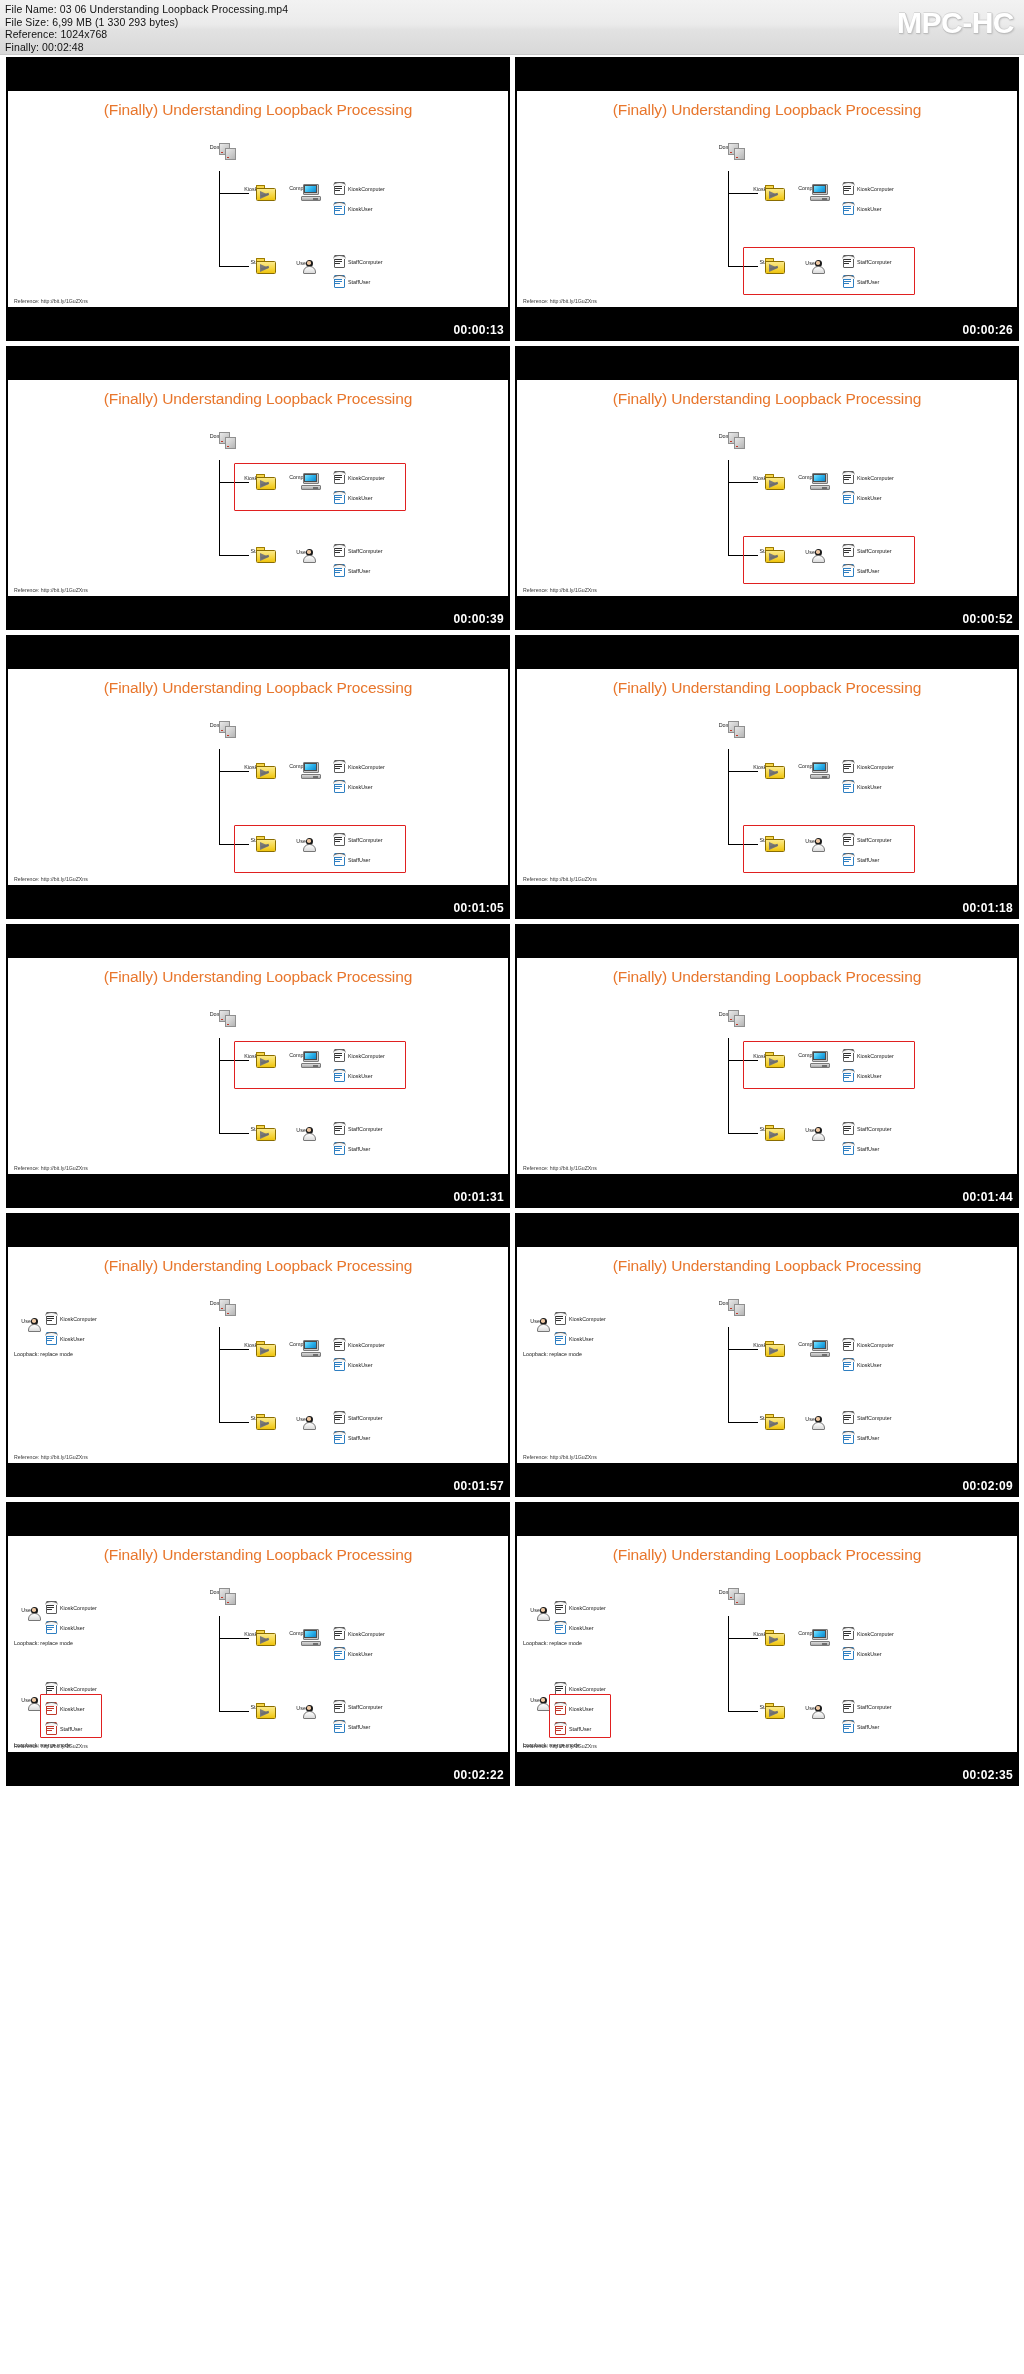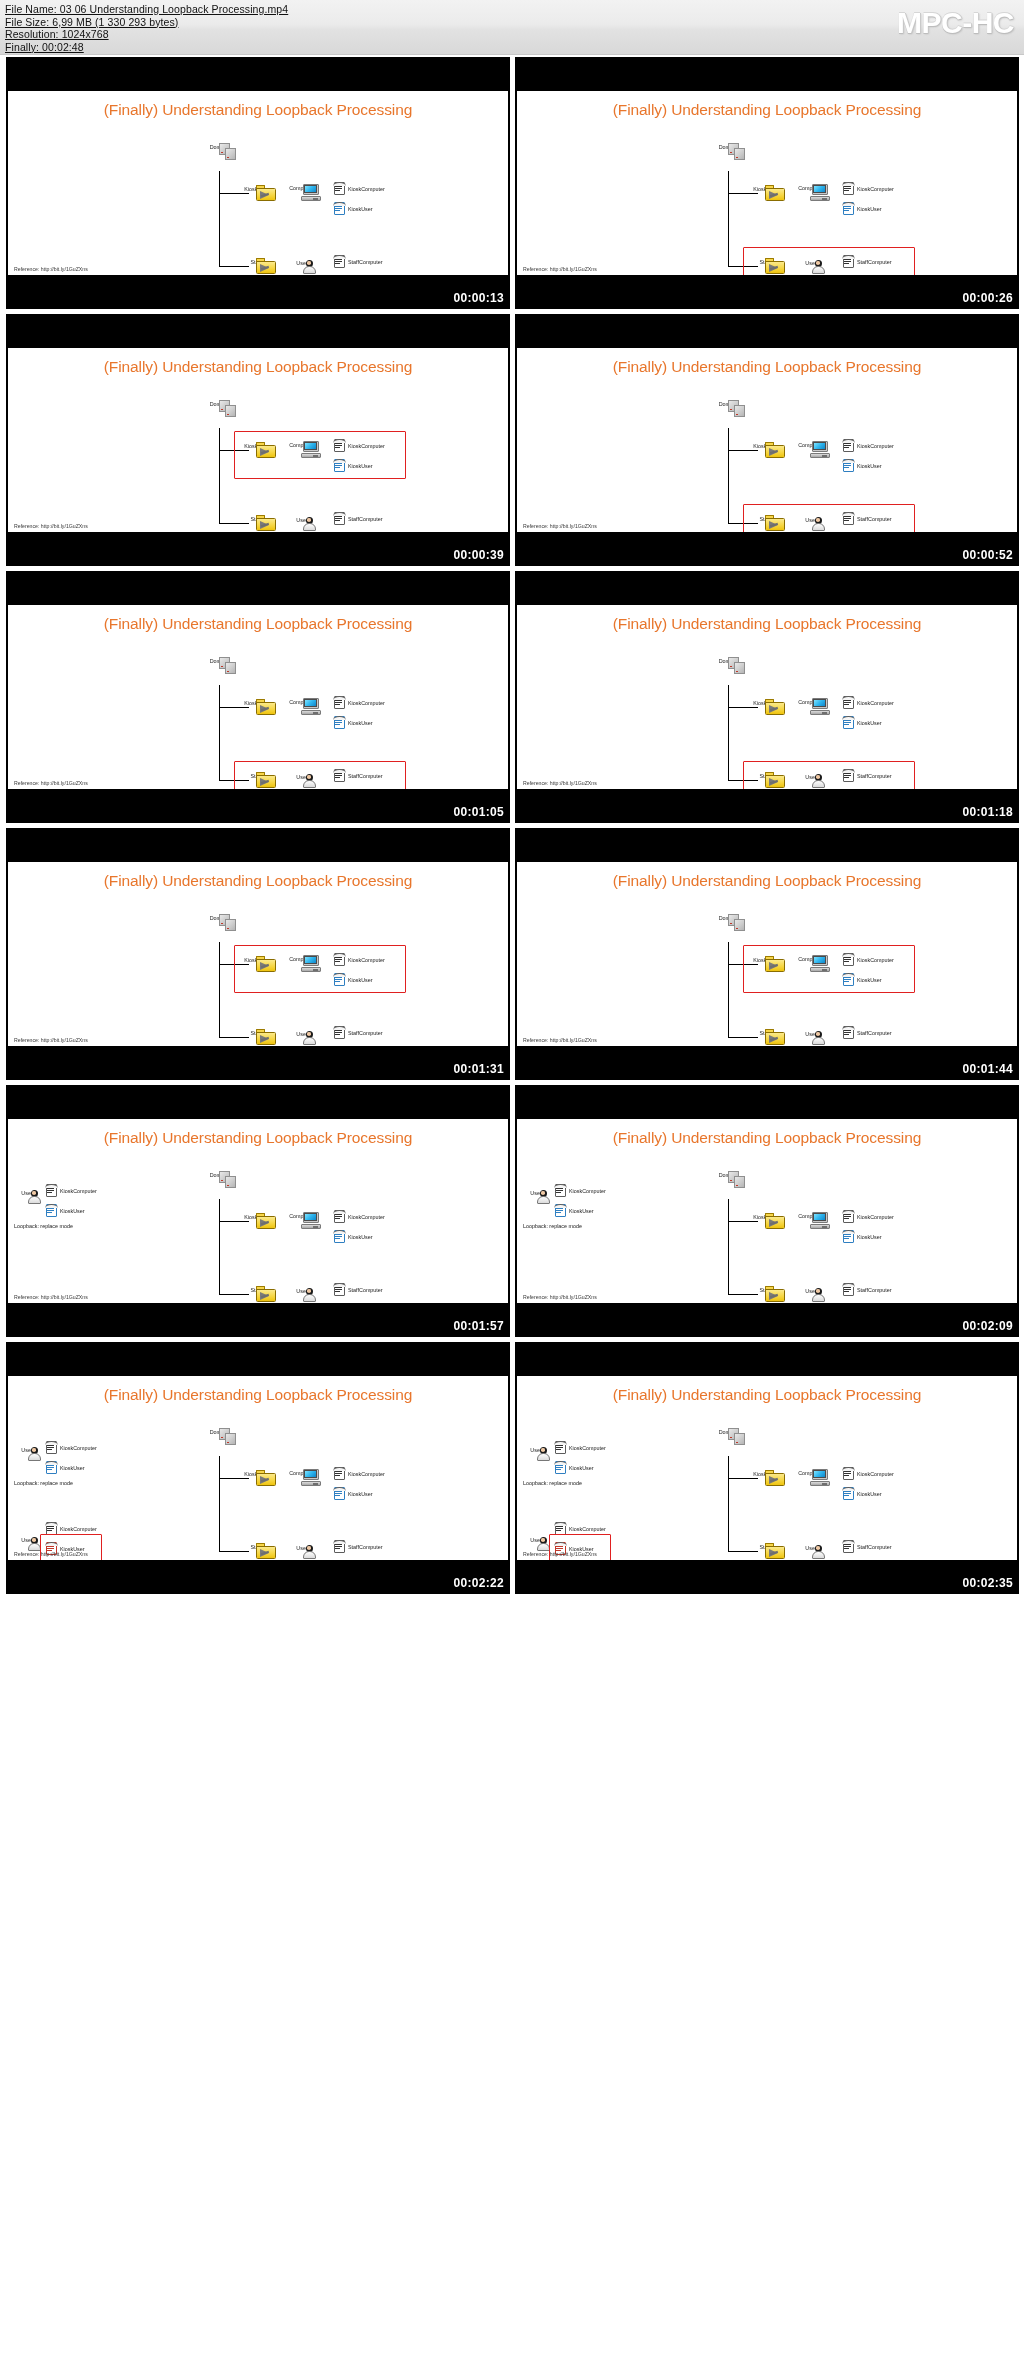--- a/index.html
+++ b/index.html
@@ -17,21 +17,20 @@
     width:1024px; height:55px;
     background:linear-gradient(to bottom,#f2f2f2 0%,#ebebeb 45%,#e2e2e2 55%,#d8d8d8 100%);
     border-bottom:1px solid #c8c8c8;
     overflow:hidden;
   }
   .header .info{
     position:absolute; left:5px; top:3px;
     font-size:10.5px; line-height:12.6px;
     color:#111; letter-spacing:0.1px;
     white-space:nowrap;
-    text-decoration:underline;
   }
   .header .logo{
     position:absolute; right:10px; top:6px;
     font-size:30px; font-weight:bold;
     color:#ffffff;
     text-shadow:0 1px 0 #bdbdbd, 1px 0 0 #c9c9c9, 0 -1px 0 #d6d6d6, 1px 1px 2px #b4b4b4;
     letter-spacing:-0.5px;
     font-family:"Liberation Sans", sans-serif;
   }
 
@@ -44,21 +43,21 @@
   .grid{
     display:grid;
     grid-template-columns:repeat(2, 504px);
     column-gap:5px;
     row-gap:5px;
   }
 
   
   .thumb{
     position:relative;
-    width:504px; height:252px;
+    width:504px; height:284px;
     background:#000;
     overflow:hidden;
   }
   .thumb .slide{
     position:absolute;
     left:2px; right:2px;
     top:34px; bottom:34px;
     background:#ffffff;
     overflow:hidden;
   }
@@ -225,21 +224,21 @@
     font-family:"Liberation Sans", sans-serif;
   }
 </style>
 </head>
 <body>
 
 <div class="header">
   <div class="info">
     <div>File Name: 03 06 Understanding Loopback Processing.mp4</div>
     <div>File Size: 6,99 MB (1 330 293 bytes)</div>
-    <div>Resolution: 1024x768</div>
+    <div>Reference: 1024x768</div>
     <div>Finally: 00:02:48</div>
   </div>
   <div class="logo">MPC-HC</div>
 </div>
 
 <div class="sheet">
   <div class="grid" id="grid">
       <div class="thumb">
         <div class="slide">
           <div class="slide-title">(Finally) Understanding Loopback Processing</div>

